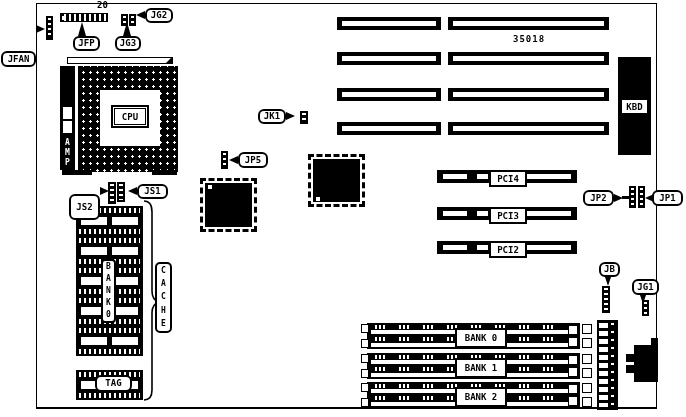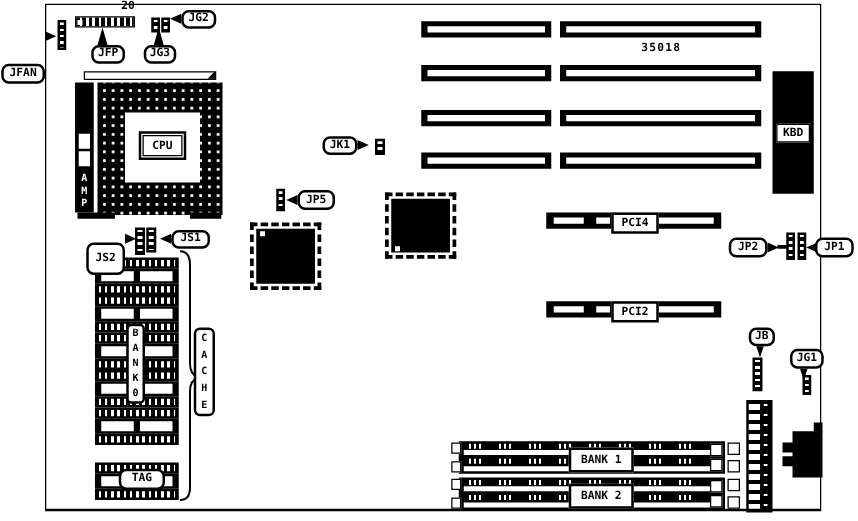--- a/index.html
+++ b/index.html
@@ -157,20 +157,26 @@
   <div class="abs kbd">
     <div class="kbd-lbl">KBD</div>
   </div>
 
   <div class="abs pci" style="top:170px;">
     <div class="seg" style="left:6px;width:24px;"></div>
       <div class="seg" style="left:40px;width:11px;"></div>
     <div class="pci-lbl">PCI4</div>
     <div class="seg" style="left:90px;width:44px;"></div>
   </div>
+  <div class="abs pci" style="top:207px;">
+    <div class="seg" style="left:6px;width:24px;"></div>
+      <div class="seg" style="left:40px;width:11px;"></div>
+    <div class="pci-lbl">PCI3</div>
+    <div class="seg" style="left:90px;width:44px;"></div>
+  </div>
   <div class="abs pci" style="top:241px;">
     <div class="seg" style="left:6px;width:24px;"></div>
       <div class="seg" style="left:40px;width:11px;"></div>
     <div class="pci-lbl">PCI2</div>
     <div class="seg" style="left:90px;width:44px;"></div>
   </div>
 
   <div class="abs lbl" style="left:583px;top:190px;width:31px;height:16px;">JP2</div>
   <div class="abs tri tri-r" style="left:614px;top:194px;"></div>
   <div class="abs stub" style="left:622px;top:196px;width:8px;height:3px;"></div>
@@ -229,20 +235,33 @@
   </svg>
   <div class="abs vbox" style="left:155px;top:262px;width:17px;height:71px;border-radius:5px;">
     <span>C</span>
       <span>A</span>
     <span>C</span>
       <span>H</span>
     <span>E</span>
   </div>
   <div class="abs lbl tag-lbl">TAG</div>
 
+  <div class="abs bank" style="top:323px;">
+    <div class="fr" style="top:2px;"></div>
+      <div class="slot" style="top:7px;"></div>
+    <div class="fr" style="top:14px;"></div>
+      <div class="slot" style="top:20px;"></div>
+    <div class="lsq" style="top:1px;"></div>
+      <div class="lsq" style="bottom:1px;"></div>
+    <div class="rsq" style="top:2px;"></div>
+      <div class="rsq" style="bottom:2px;"></div>
+    <div class="orsq" style="top:1px;"></div>
+      <div class="orsq" style="bottom:1px;"></div>
+    <div class="bank-lbl">BANK 0</div>
+  </div>
   <div class="abs bank" style="top:353px;">
     <div class="fr" style="top:2px;"></div>
       <div class="slot" style="top:7px;"></div>
     <div class="fr" style="top:14px;"></div>
       <div class="slot" style="top:20px;"></div>
     <div class="lsq" style="top:1px;"></div>
       <div class="lsq" style="bottom:1px;"></div>
     <div class="rsq" style="top:2px;"></div>
       <div class="rsq" style="bottom:2px;"></div>
     <div class="orsq" style="top:1px;"></div>

